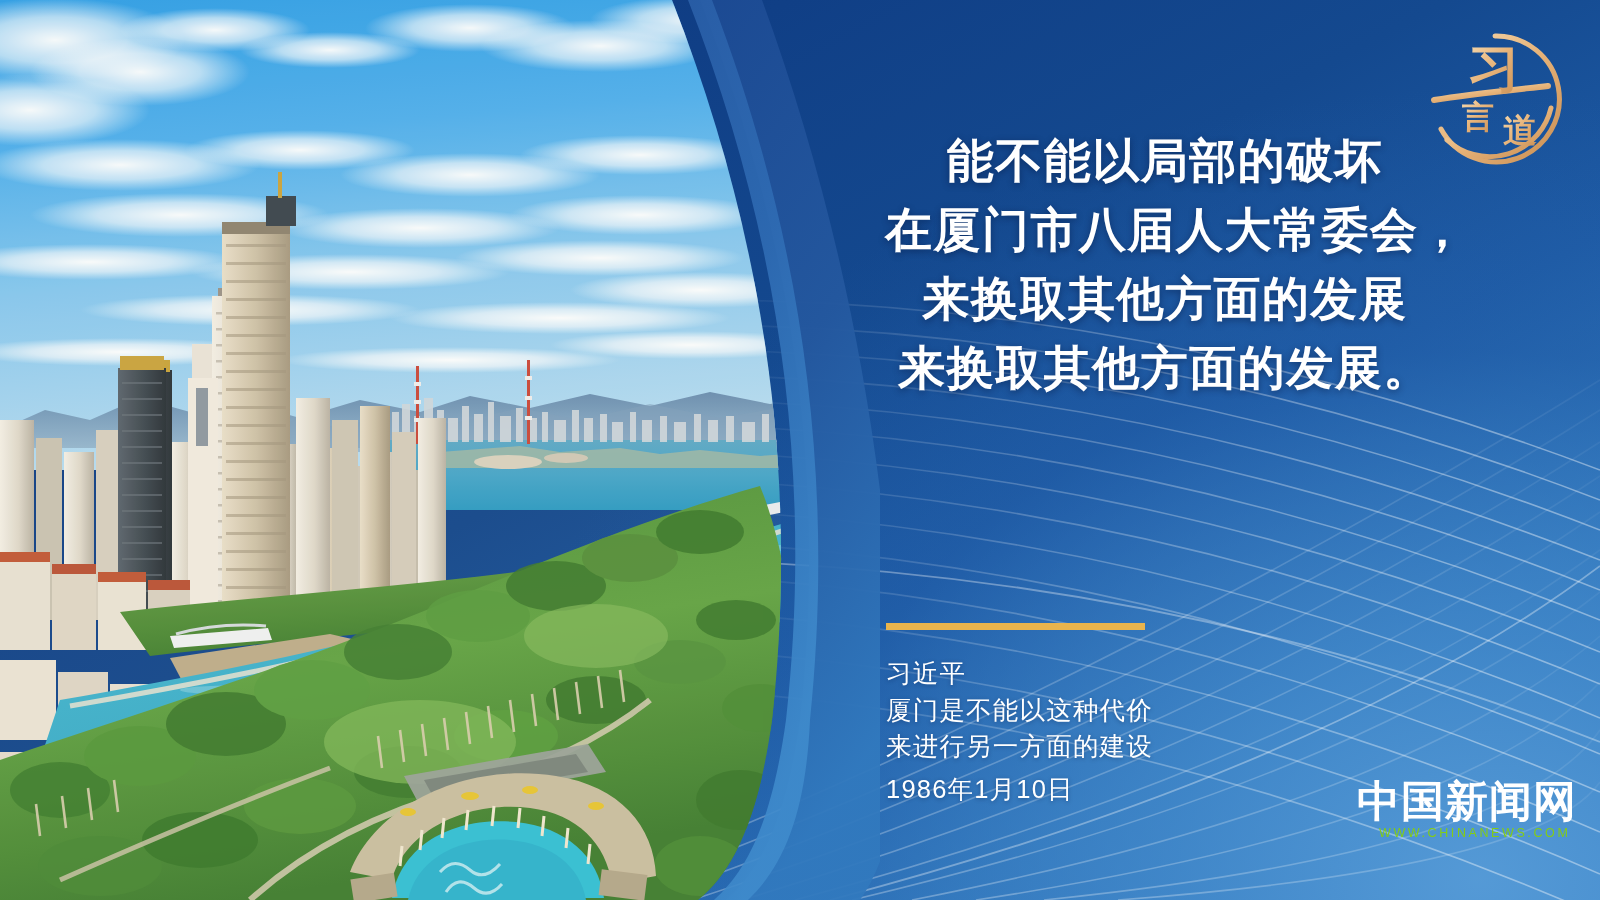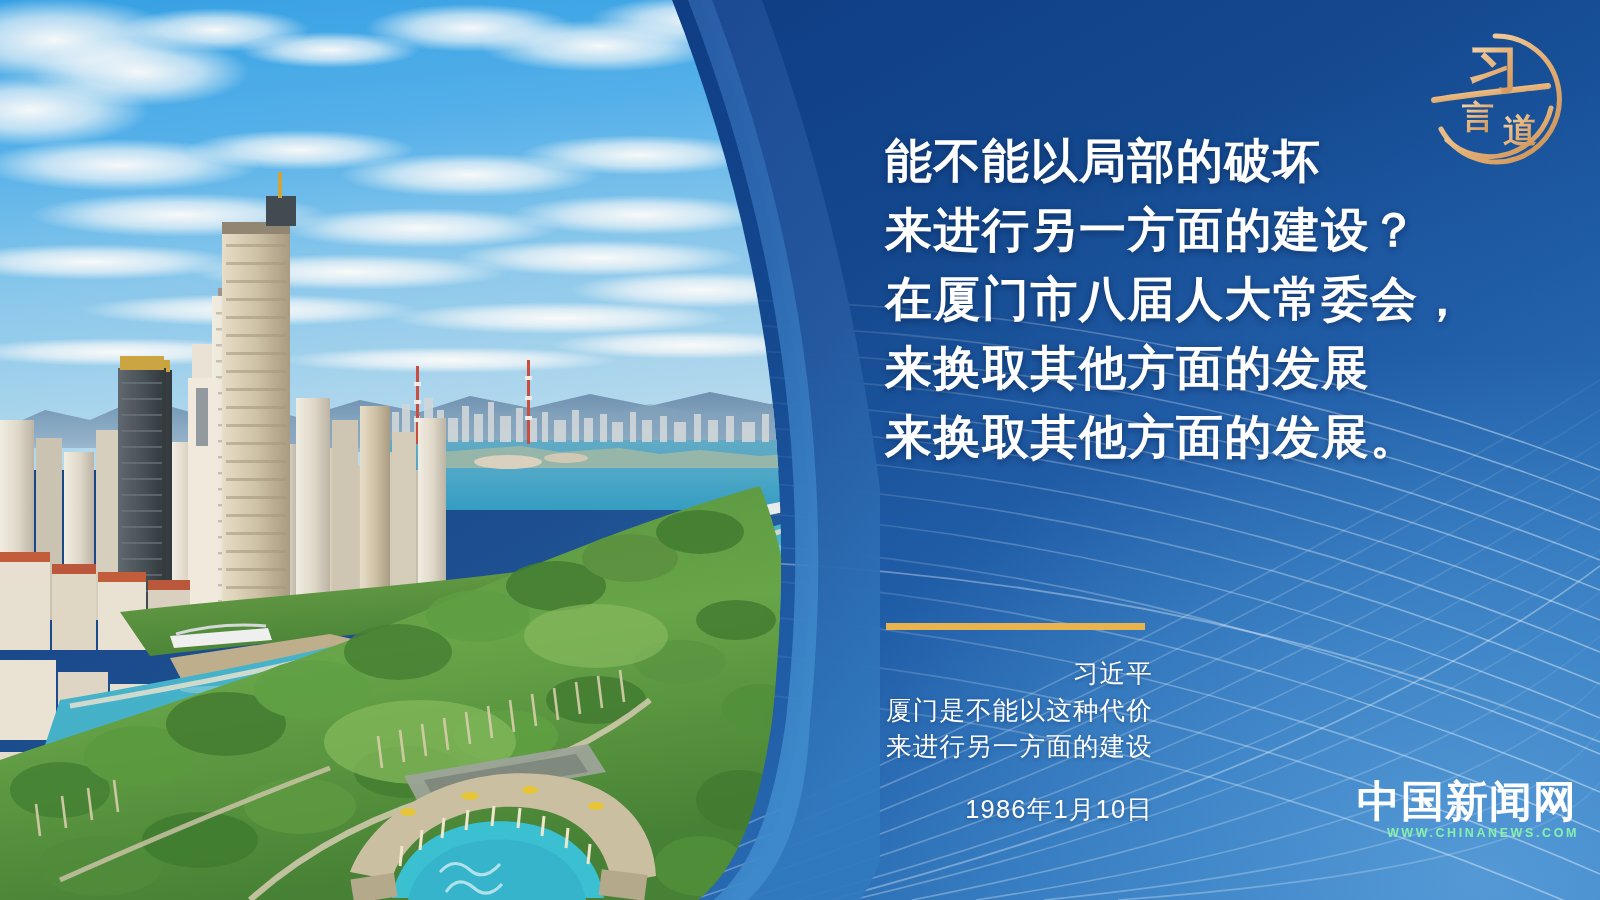--- a/index.html
+++ b/index.html
@@ -21,39 +21,39 @@
   
   .photo-wrap { position:absolute; left:0; top:0; width:820px; height:900px; }
 
   
   .band { position:absolute; left:0; top:0; width:880px; height:900px; }
 
   
   .quote { position:absolute; left:885px; top:126px; width:560px; }
   .qline { color:#ffffff; font-size:47px; line-height:1.47; font-weight:700;
            letter-spacing:1.5px; white-space:nowrap;
-           text-shadow:0 2px 7px rgba(0,15,50,0.45); }
+           text-shadow:0 2px 7px rgba(0,15,50,0.45);text-align:center; }
 
   .rule { position:absolute; left:886px; top:623px; width:259px; height:7px;
           background:#e9b44d; }
 
-  .attrib { position:absolute; left:886px; top:655px;text-align:right; }
+  .attrib { position:absolute; left:886px; top:655px; }
   .aline { color:#ffffff; font-size:25.5px; line-height:1.44; font-weight:400;
            letter-spacing:1.2px; white-space:nowrap;
            text-shadow:0 1px 4px rgba(0,20,60,0.35); }
-  .aline.gap { margin-top:26px; }
+  .aline.gap { margin-top:6px; }
 
   
   .seal { position:absolute; left:1420px; top:24px; width:150px; height:150px; }
 
   
   .cn-logo { position:absolute; left:1355px; top:768px; width:225px; height:72px; }
   .cn-url { position:absolute; left:1379px; top:826px; width:200px;
-            color:#86efac; font-size:12.5px; letter-spacing:2.6px;
-            font-weight:700; text-align:right; }
+            color:#84cc16; font-size:12.5px; letter-spacing:2.6px;
+            font-weight:400; text-align:left; }
 </style>
 </head>
 <body>
 
 <div id="poster">
 
   <div class="panel-bg"></div>
 
   <svg class="arcs" viewBox="0 0 1600 900" preserveAspectRatio="none">
     <defs>
@@ -564,21 +564,20 @@
         <ellipse cx="596" cy="806" rx="8" ry="4"></ellipse>
         <ellipse cx="408" cy="812" rx="8" ry="4"></ellipse>
       </g>
 
       <rect x="0" y="0" width="820" height="900" fill="#ffc16a" opacity="0.035"></rect>
     </g>
   </svg>
 
   <div class="quote">
     <div class="qline">能不能以局部的破坏</div>
-    <div class="qline">来进行另一方面的建设？</div>
     <div class="qline">在厦门市八届人大常委会，</div>
     <div class="qline">来换取其他方面的发展</div>
     <div class="qline">来换取其他方面的发展。</div>
   </div>
 
   <div class="rule"></div>
 
   <div class="attrib">
     <div class="aline">习近平</div>
     <div class="aline">厦门是不能以这种代价</div>

